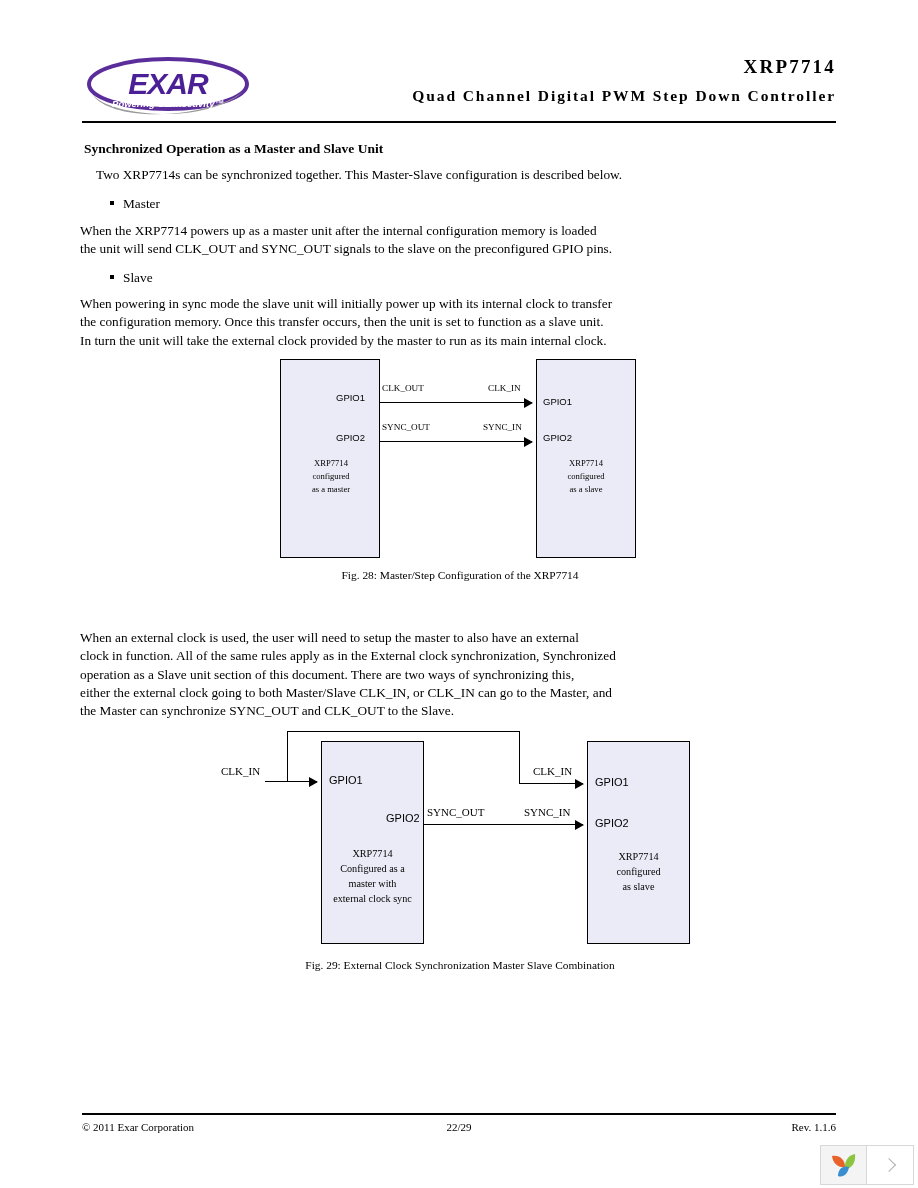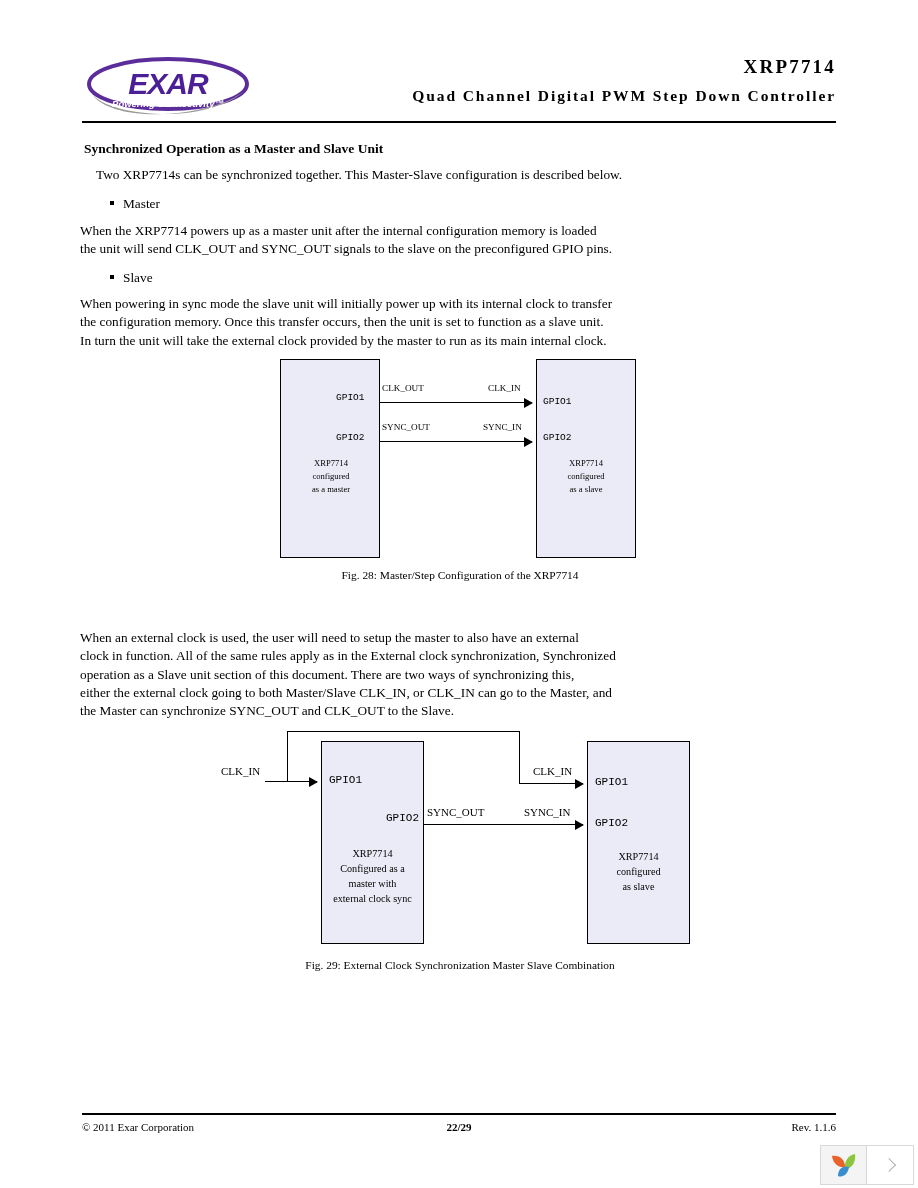--- a/index.html
+++ b/index.html
@@ -105,21 +105,21 @@
     text-align: center;
   }
   .chip-box {
     position: absolute;
     background: #ebebf7;
     border: 1.4px solid #000;
     box-sizing: border-box;
   }
   .pin-label {
     position: absolute;
-    font-family: Liberation Mono, monospace;
+    font-family: Liberation Sans, sans-serif;
     white-space: nowrap;
   }
   .chip-text {
     position: absolute;
     text-align: center;
     white-space: pre-line;
     font-family: "Liberation Serif", "DejaVu Serif", serif;
   }
   .sig-label {
     position: absolute;
@@ -148,21 +148,21 @@
     border-top: 2.5px solid #000;
   }
   .footer {
     position: absolute;
     left: 82px; top: 1119px;
     width: 754px; height: 18px;
     font-size: 11px;
     line-height: 16px;
   }
   .footer-left { position: absolute; left: 0; top: 0; }
-  .footer-center { position: absolute; left: 0; top: 0; width: 754px; text-align: center; font-weight: bold; }
+  .footer-center { position: absolute; left: 0; top: 0; width: 754px; text-align: center; }
   .footer-right { position: absolute; right: 0; top: 0; }
 
   
   .widget {
     position: absolute;
     left: 820px; top: 1145px;
     width: 94px; height: 40px;
     display: flex;
     border: 1px solid #d8d8d8;
     background: #ffffff;

